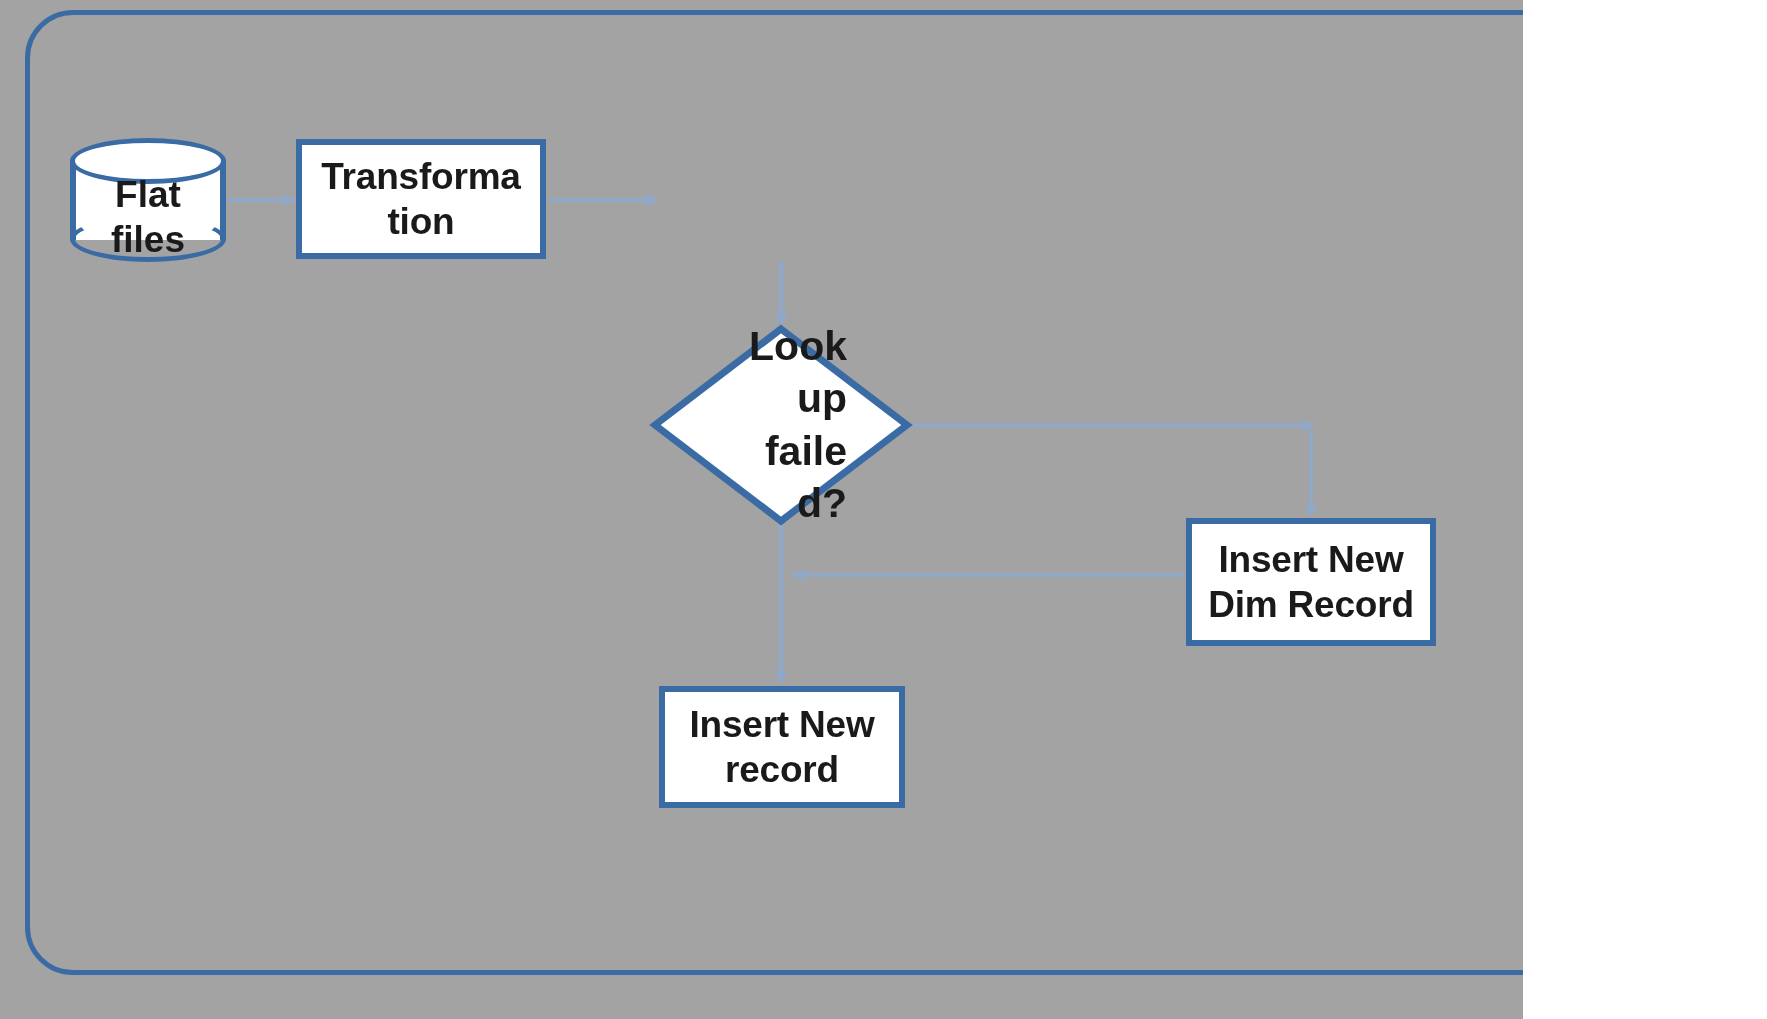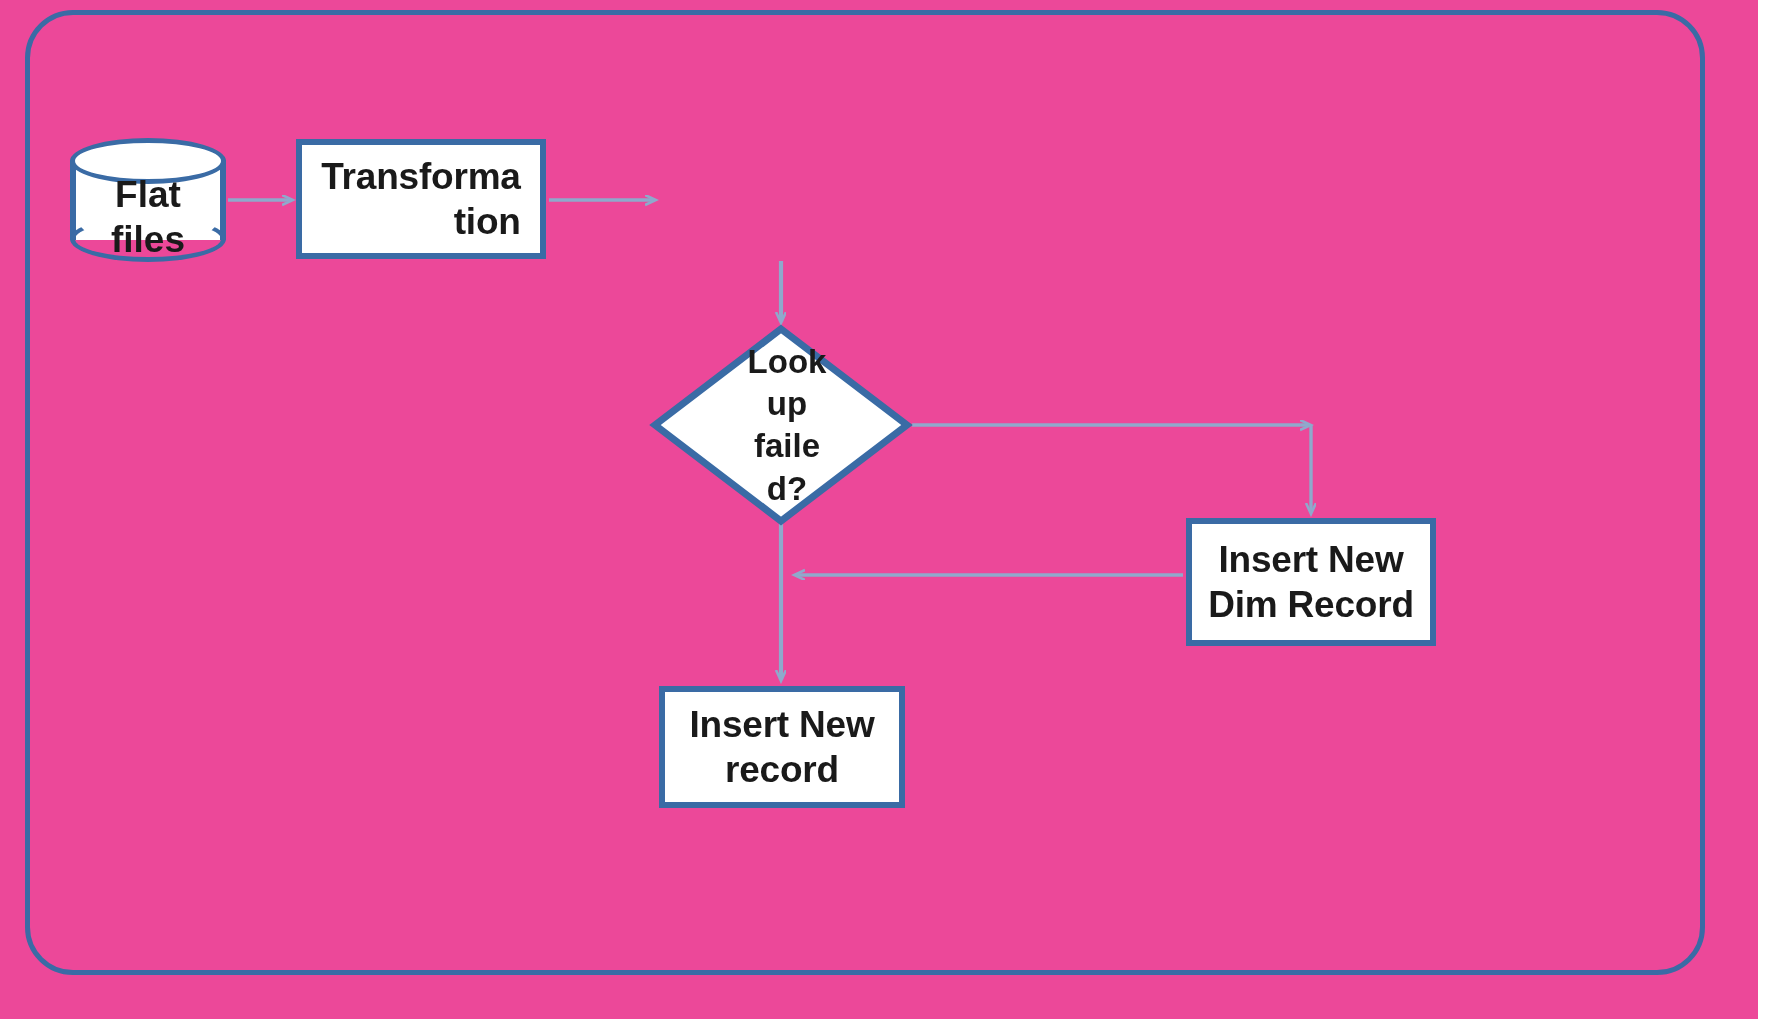--- a/index.html
+++ b/index.html
@@ -5,23 +5,23 @@
   html, body {
     margin: 0;
     padding: 0;
     background: #ffffff;
   }
   body {
     font-family: "Liberation Sans", sans-serif;
   }
   #canvas {
     position: relative;
-    width: 1758px;
+    width: 1523px;
     height: 1019px;
-    background: #ec4899;
+    background: #a3a3a3;
     overflow: hidden;
   }
   
   .outer-frame {
     position: absolute;
     left: 25px;
     top: 10px;
     width: 1680px;
     height: 965px;
     border: 5px solid #3a6ba5;
@@ -110,24 +110,24 @@
     left: 0;
     top: 0;
     overflow: visible;
   }
   .diamond-label {
     position: absolute;
     left: 50%;
     top: 50%;
     transform: translate(-50%, -50%);
     width: 120px;
-    text-align: center;
+    text-align: right;
     font-family: "Liberation Sans", sans-serif;
     font-weight: bold;
-    font-size: 33px;
+    font-size: 41px;
     line-height: 1.28;
     color: #1a1a1a;
     white-space: pre-line;
     margin-left: 6px;
   }
   
   .connectors {
     position: absolute;
     left: 0;
     top: 0;
@@ -177,21 +177,21 @@
   </svg>
 
   <div class="cylinder" style="left:70px; top:138px; width:156px; height:124px;">
     <div class="cyl-body"></div>
     <div class="cyl-bottom"></div>
     <div class="cyl-top"></div>
     <div class="cyl-label">Flat
 files</div>
   </div>
 
-  <div class="proc-box" style="left:296px; top:139px; width:250px; height:120px;text-align:right;">
+  <div class="proc-box" style="left:296px; top:139px; width:250px; height:120px;">
     <span class="label">Transforma
 tion</span>
   </div>
 
 
   <div class="diamond-wrap" style="left:651px; top:325px; width:260px; height:200px;">
     <svg width="260" height="200" viewBox="0 0 260 200" xmlns="http://www.w3.org/2000/svg">
       <polygon points="130,4 256,100 130,196 4,100" fill="#ffffff" stroke="#3a6ba5" stroke-width="7"></polygon>
     </svg>
     <div class="diamond-label">Look

